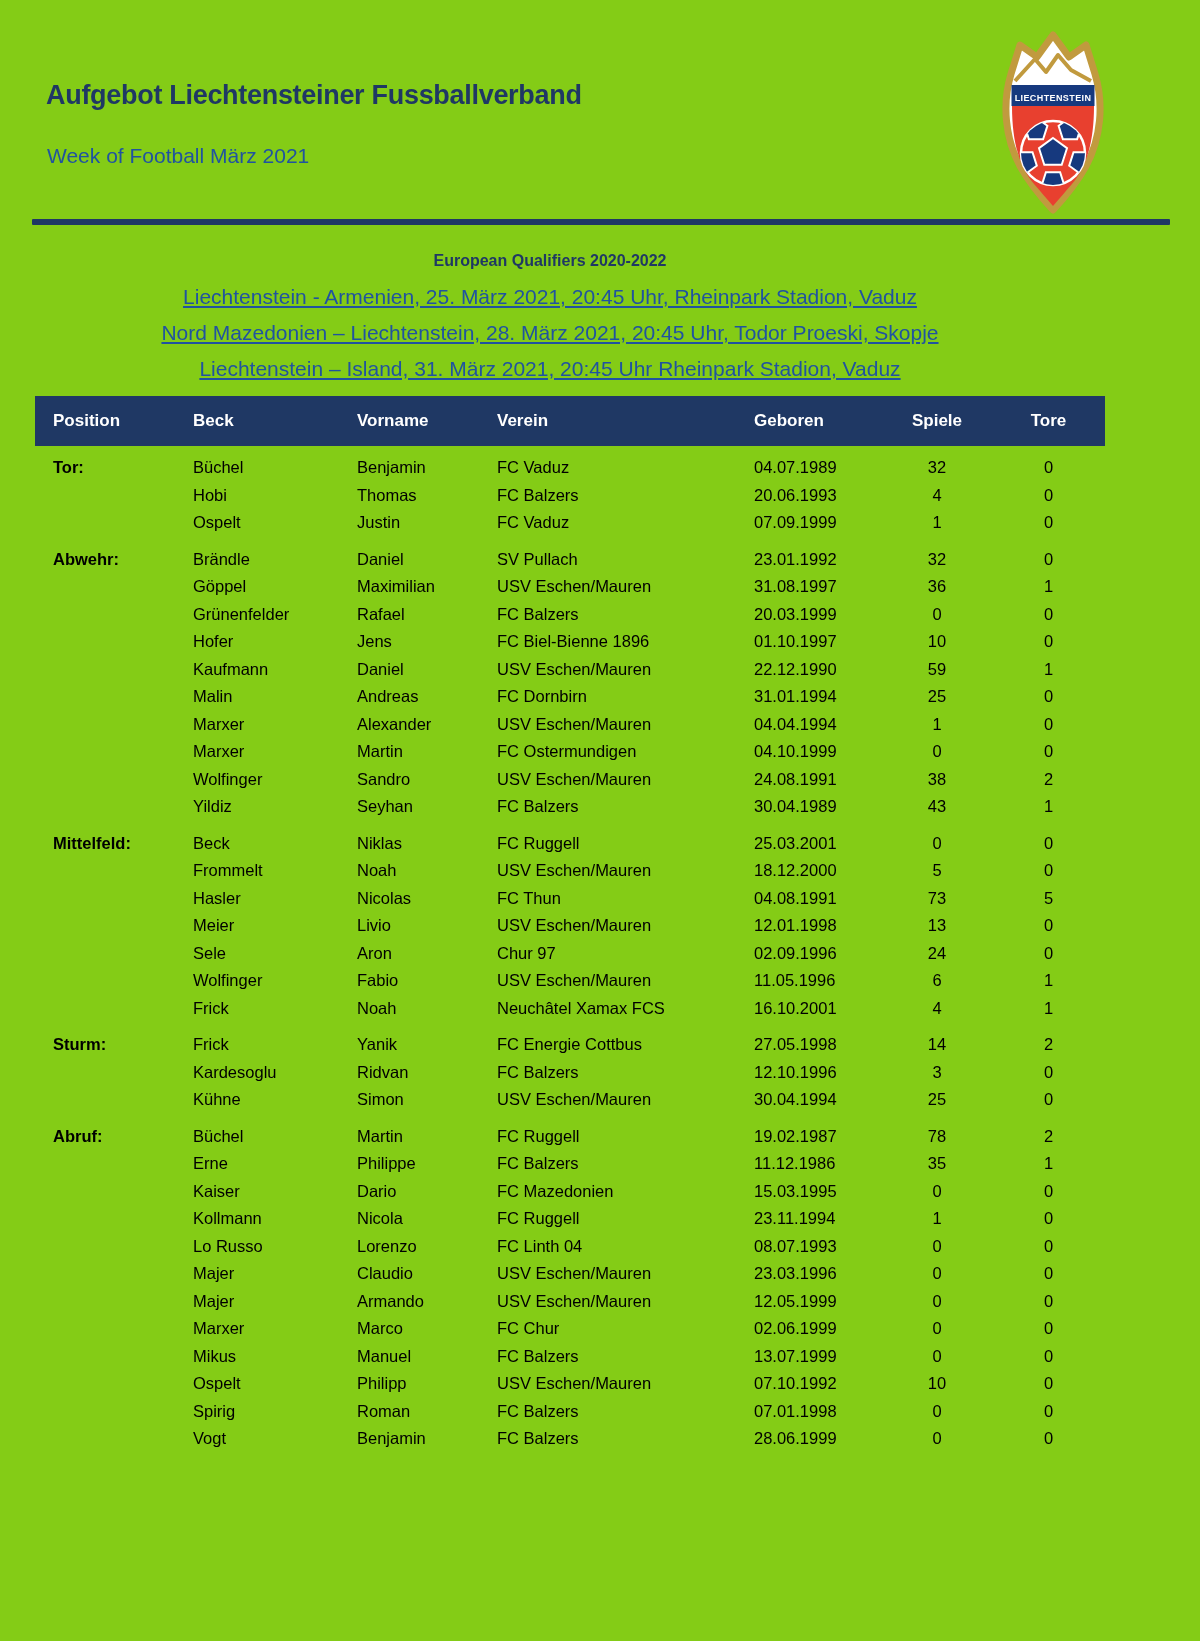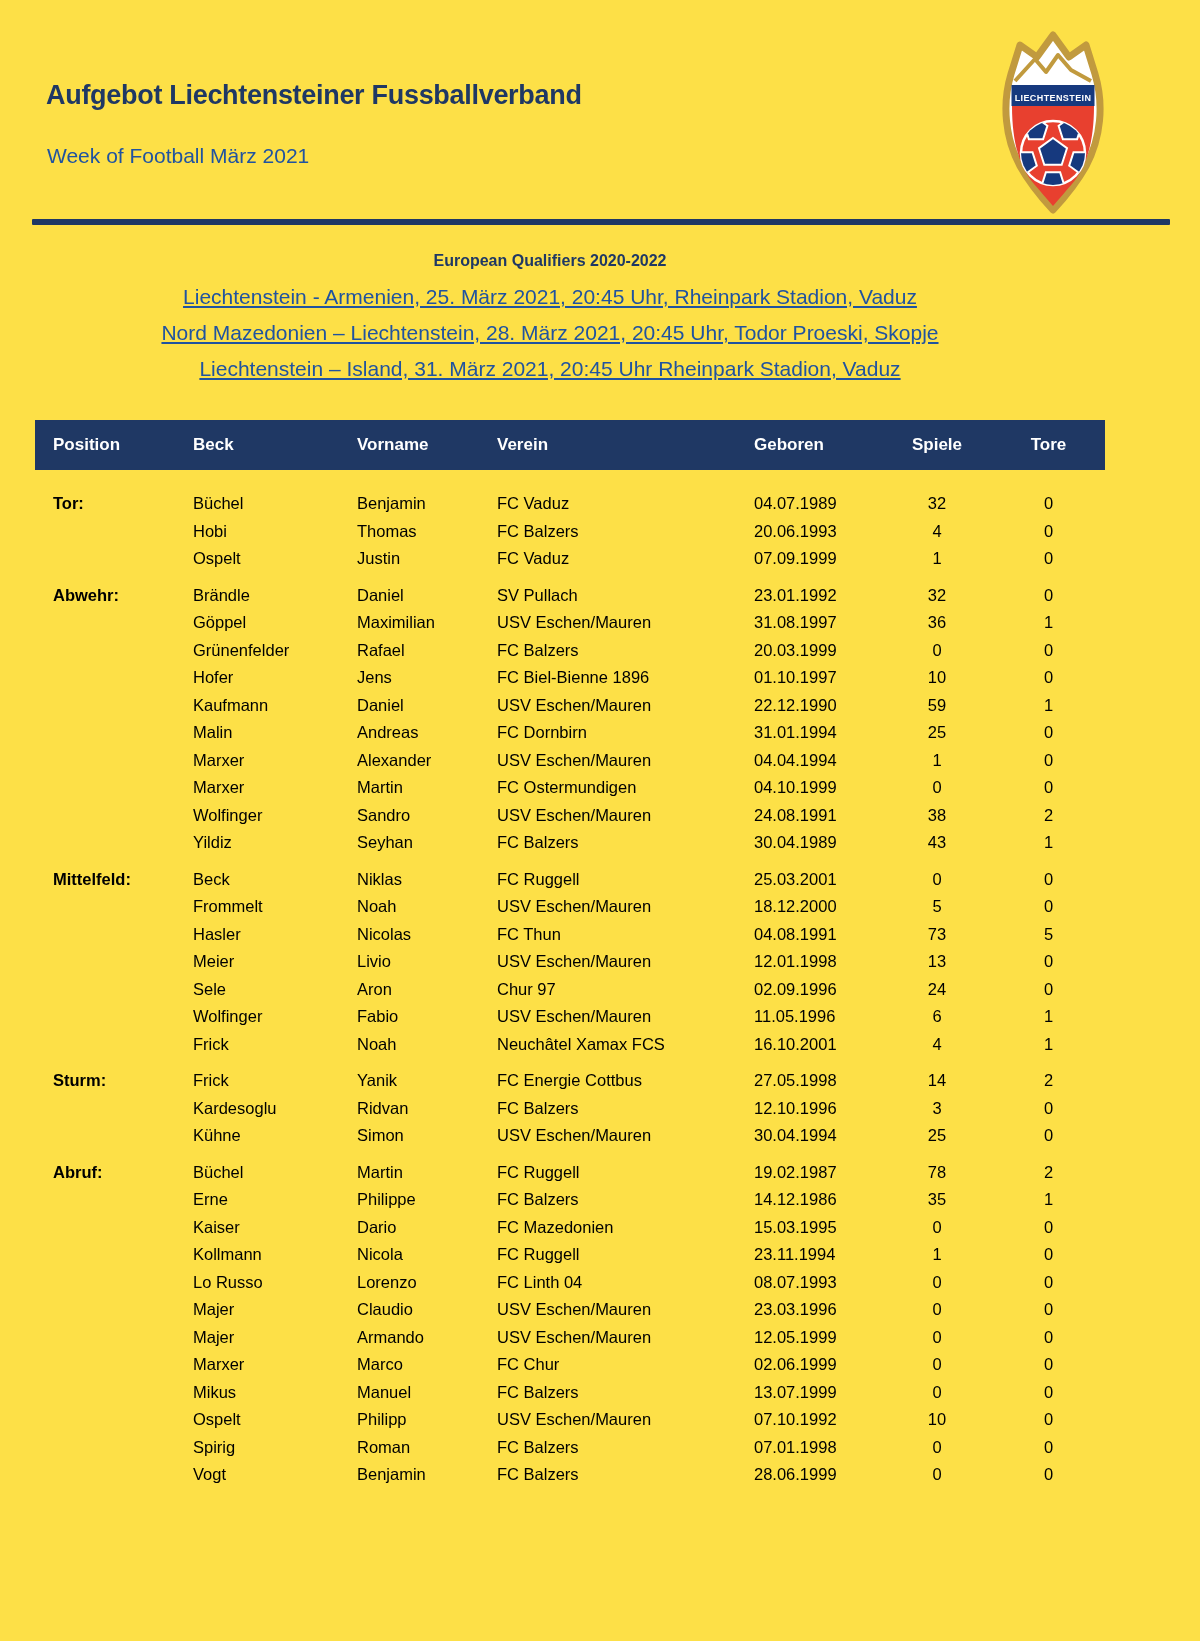--- a/index.html
+++ b/index.html
@@ -1,17 +1,17 @@
 <!DOCTYPE html>
 <html><head>
 <meta charset="utf-8">
 <style>
   html,body { margin:0; padding:0; background:#fff; }
   .page {
-    position:relative; width:1200px; height:1641px; background:#fde047;
+    position:relative; width:1200px; height:1641px; background:#84cc16;
     font-family:"Liberation Sans", sans-serif; overflow:hidden;
   }
   .doc-title {
     position:absolute; left:46px; top:80px;
     font-size:27px; font-weight:bold; color:#1F3864; letter-spacing:-0.3px;
   }
   .doc-subtitle {
     position:absolute; left:47px; top:144px;
     font-size:21px; color:#2053A0;
   }
@@ -19,27 +19,27 @@
   .divider {
     position:absolute; left:32px; width:1138px; top:219px; height:6px;
     background:#1F3864; border-radius:1px;
   }
   .qualifiers {
     position:absolute; left:0; top:252px; width:1100px; text-align:center;
   }
   .q-title { font-size:16px; font-weight:bold; color:#1F3864; margin-bottom:9px; }
   .q-match { font-size:21px; color:#2053A0; line-height:36px;text-decoration:underline; }
 
-  .squad-table { position:absolute; left:35px; top:420px; width:1070px; }
+  .squad-table { position:absolute; left:35px; top:396px; width:1070px; }
   .thead {
     display:grid; grid-template-columns:140px 164px 140px 257px 146px 110px 113px;
     background:#1F3864; color:#ffffff; height:50px; align-items:center;
     font-size:17px; font-weight:bold;
   }
-  .tbody { padding-top:20px; }
+  .tbody { padding-top:8px; }
   .row {
     display:grid; grid-template-columns:140px 164px 140px 257px 146px 110px 113px;
     height:27.5px; align-items:center; font-size:16.5px; color:#000;
   }
   .cell { padding-left:18px; white-space:nowrap; overflow:hidden; }
   .cell.center { text-align:center; padding-left:0; }
   .cell.pos { font-weight:bold; }
   .section { margin-top:9px; }
   .section:first-child { margin-top:0; }
 </style>
@@ -316,21 +316,21 @@
             <div class="cell">FC Ruggell</div>
             <div class="cell">19.02.1987</div>
             <div class="cell center">78</div>
             <div class="cell center">2</div>
           </div>
           <div class="row">
             <div class="cell pos"></div>
             <div class="cell">Erne</div>
             <div class="cell">Philippe</div>
             <div class="cell">FC Balzers</div>
-            <div class="cell">14.12.1986</div>
+            <div class="cell">11.12.1986</div>
             <div class="cell center">35</div>
             <div class="cell center">1</div>
           </div>
           <div class="row">
             <div class="cell pos"></div>
             <div class="cell">Kaiser</div>
             <div class="cell">Dario</div>
             <div class="cell">FC Mazedonien</div>
             <div class="cell">15.03.1995</div>
             <div class="cell center">0</div>

